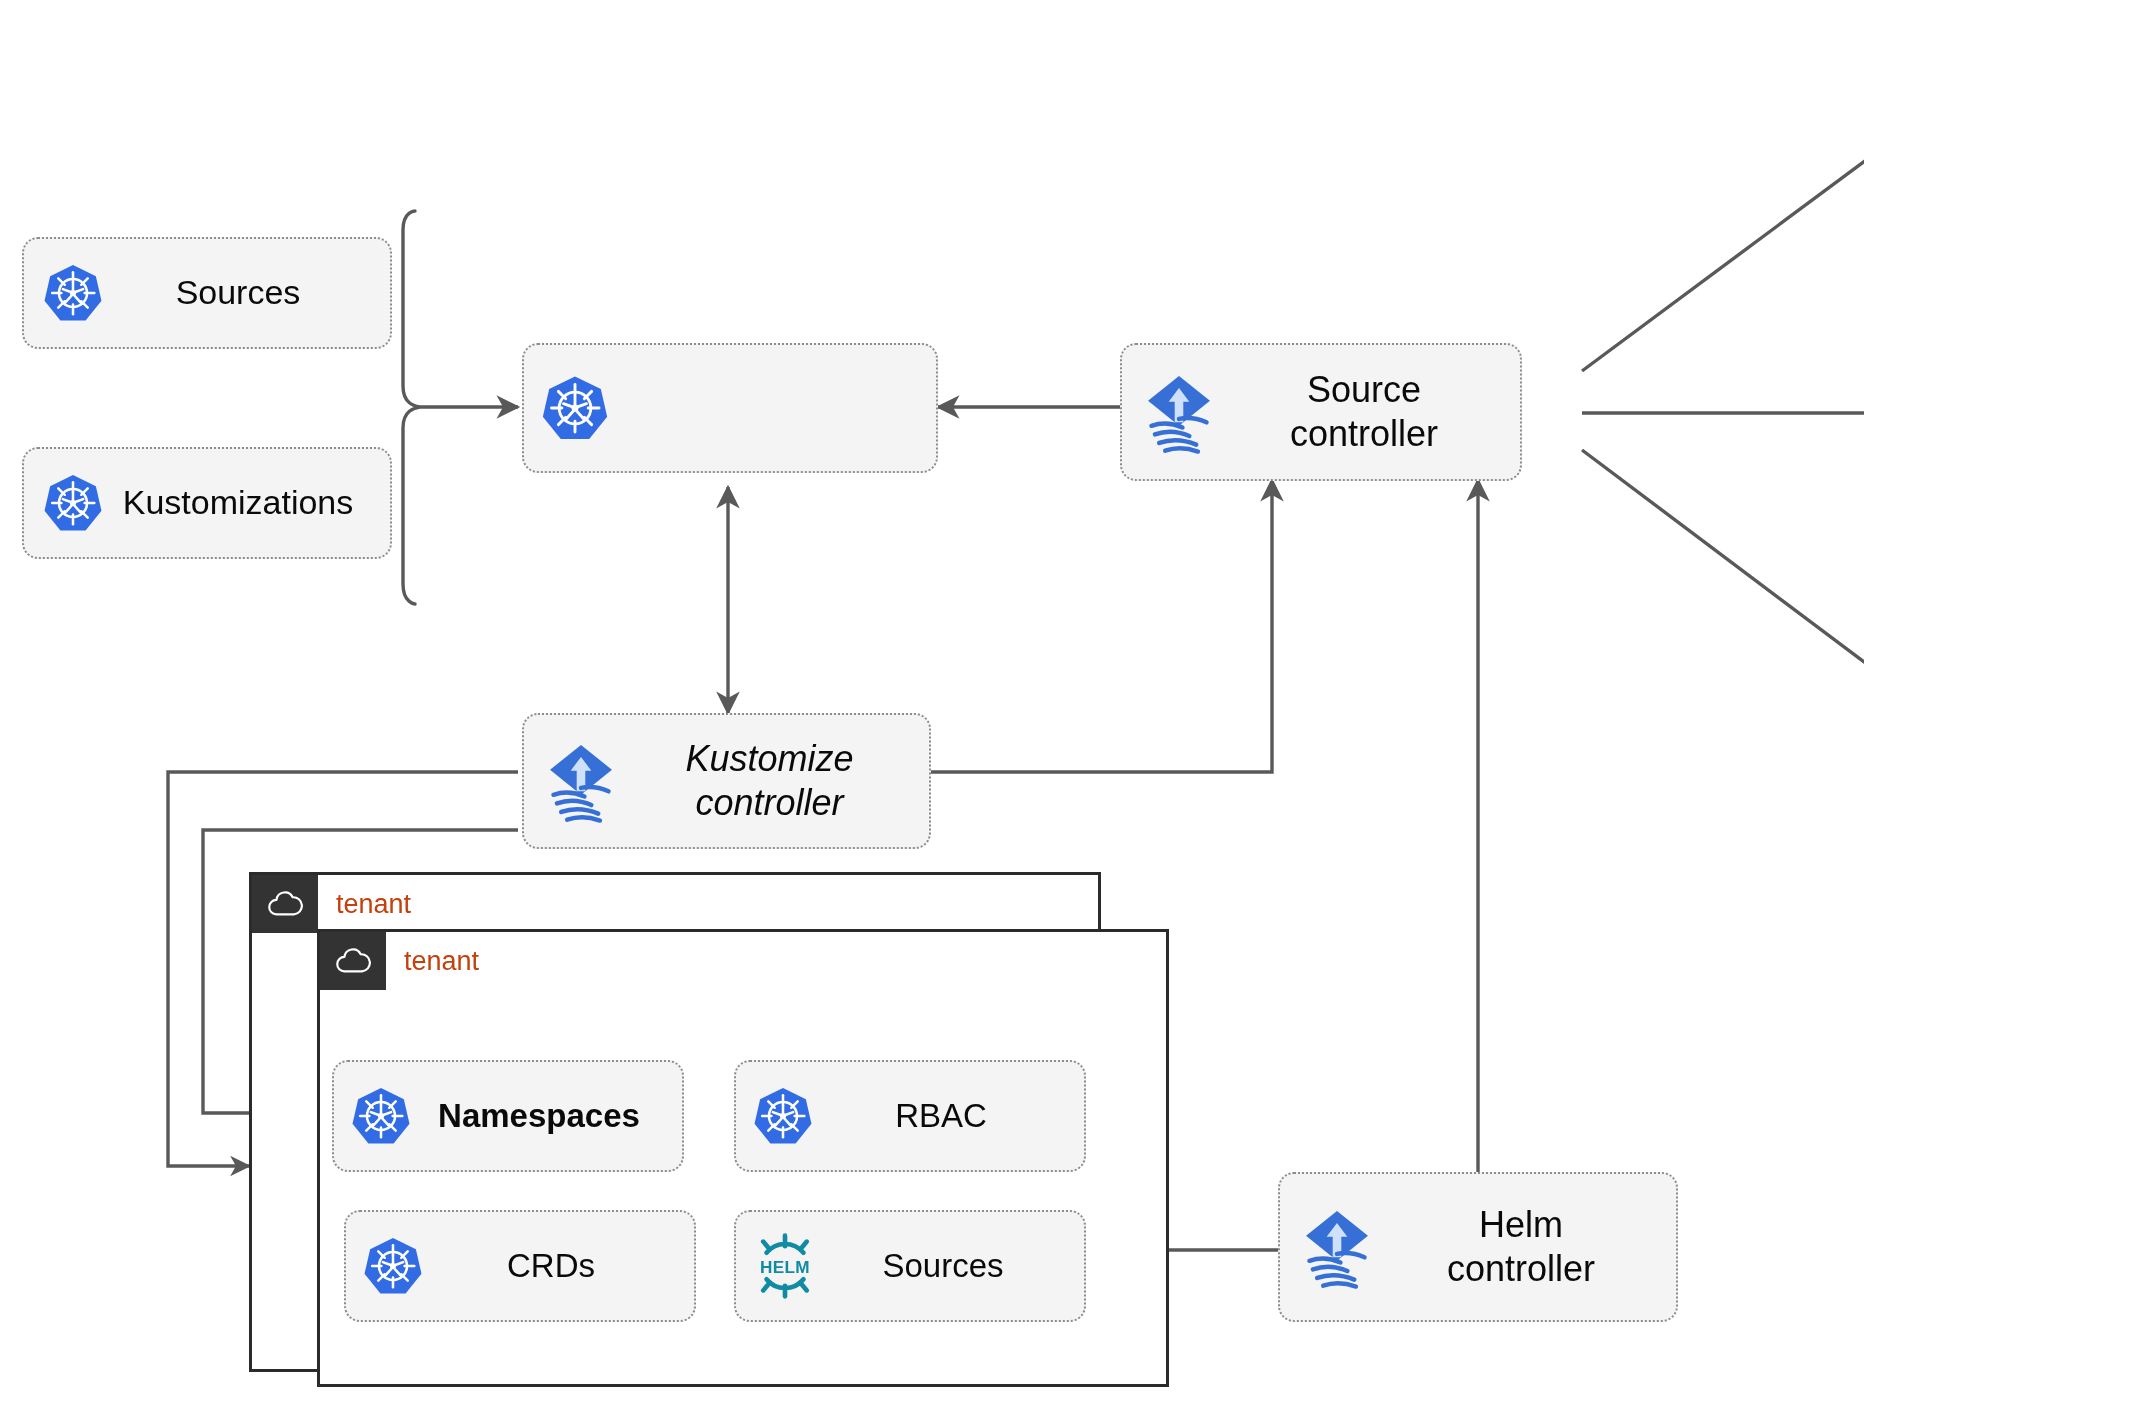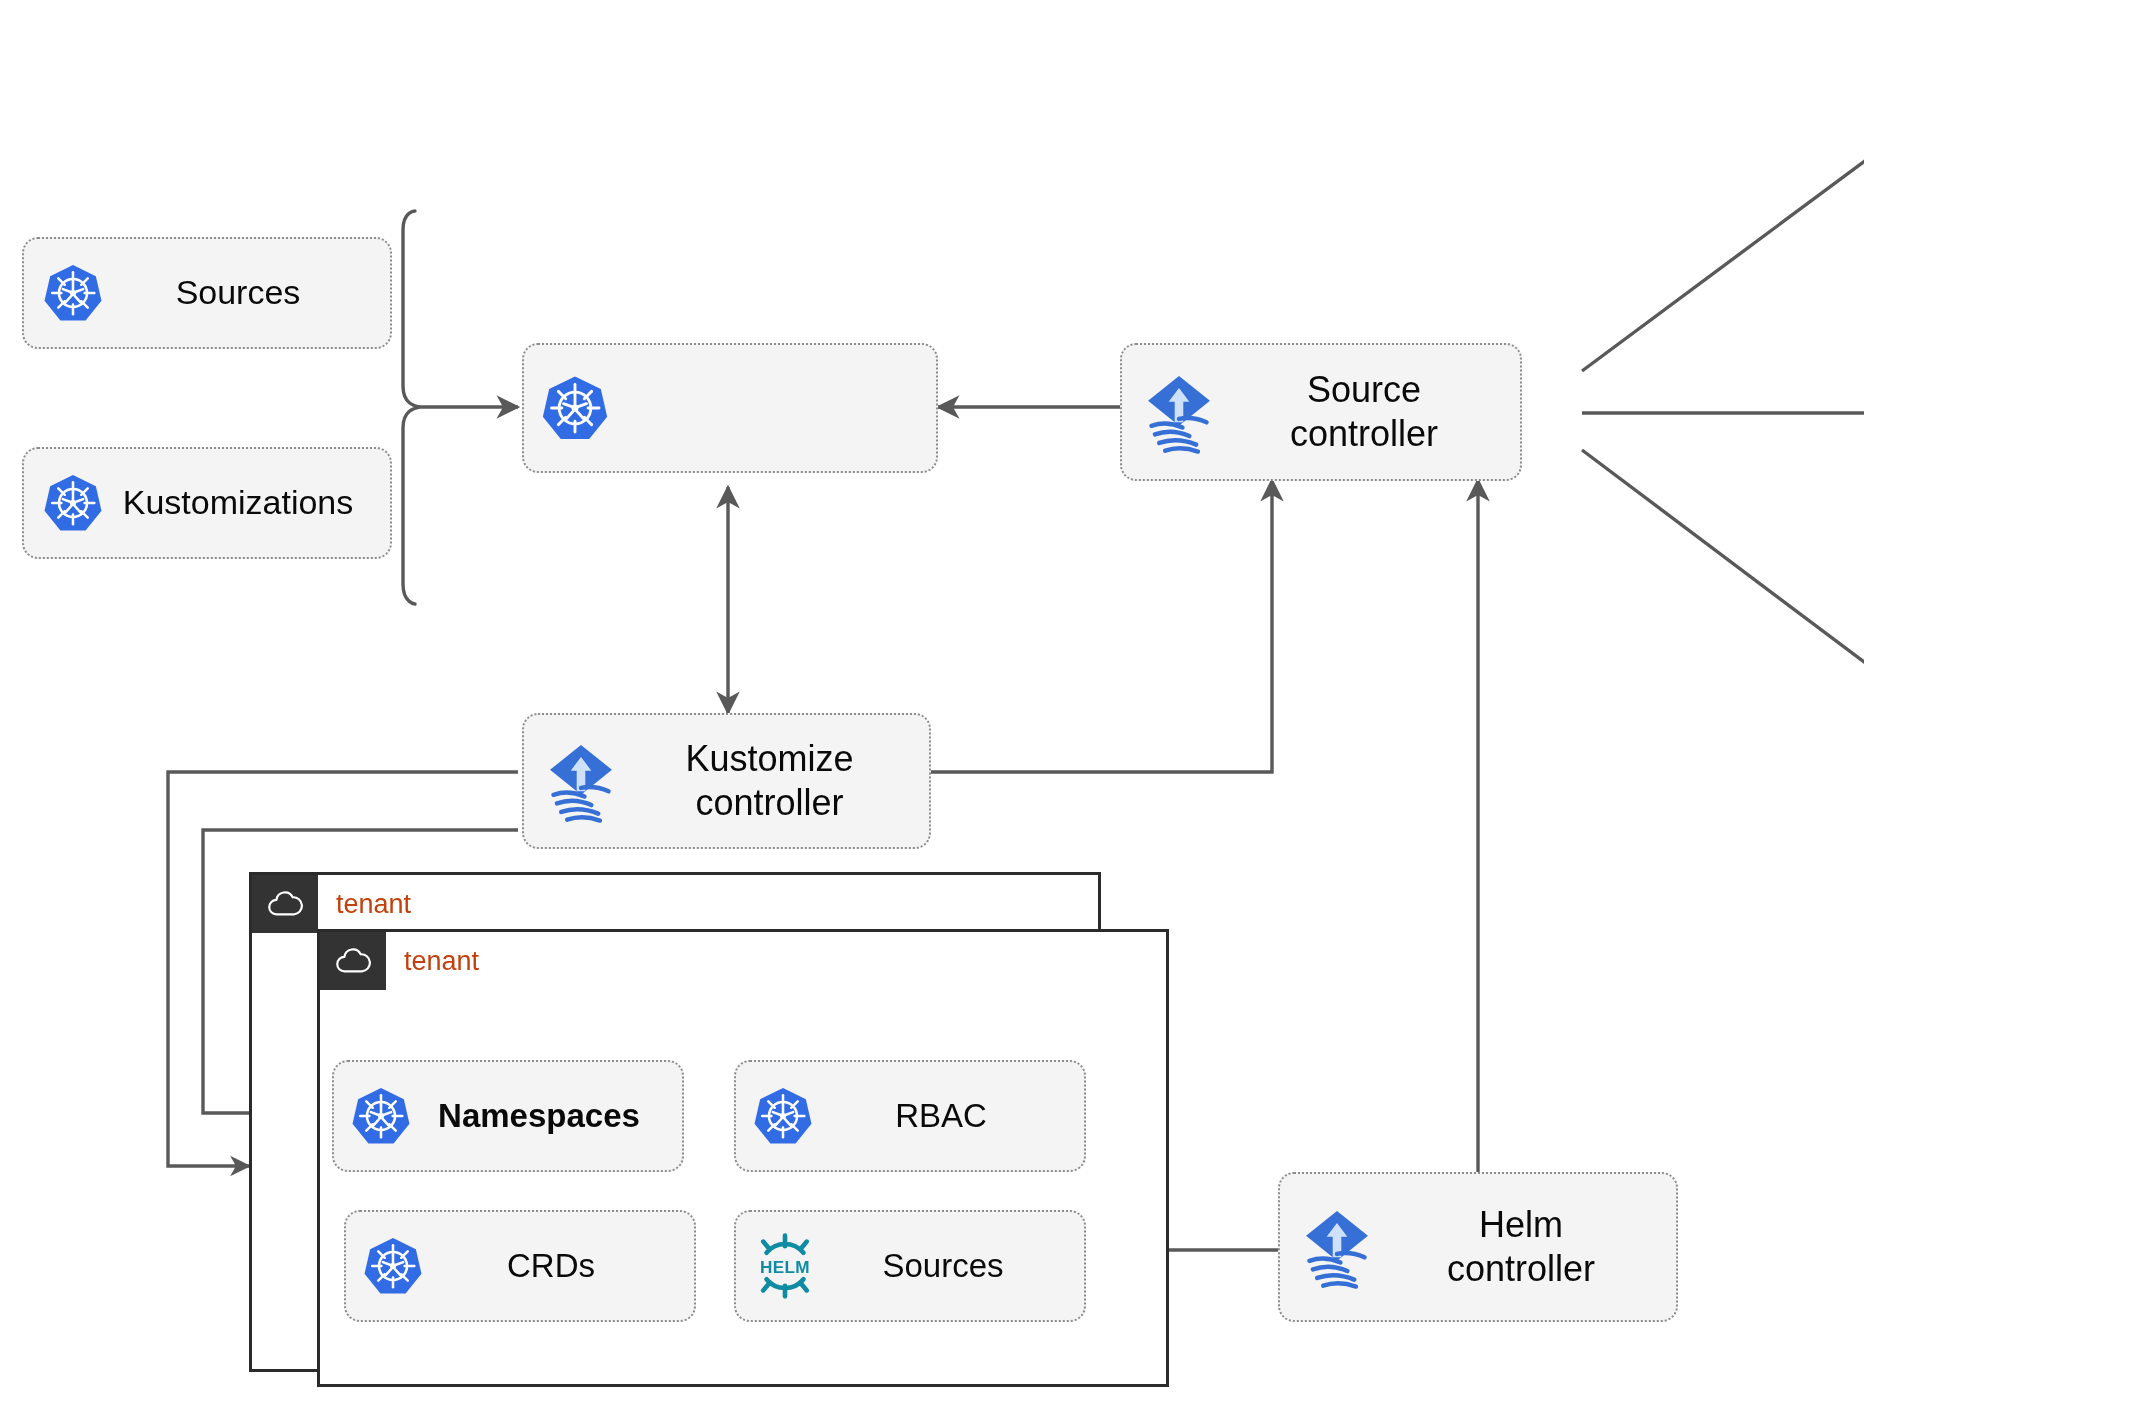--- a/index.html
+++ b/index.html
@@ -204,21 +204,21 @@
         <path d="M50 22 L62 38 L55 38 L55 62 L45 62 L45 38 L38 38 Z" fill="#cfe0fb"></path>
         <g stroke="#3670d6" stroke-width="5.2" stroke-linecap="round" fill="none">
           <path d="M18 66 Q36 60 54 68"></path>
           <path d="M22 76 Q42 69 62 78"></path>
           <path d="M27 86 Q48 79 70 88"></path>
           <path d="M34 95 Q52 89 72 96"></path>
           <path d="M50 58 Q66 55 82 62"></path>
         </g>
       </svg>
     </span>
-    <span class="lbl" style="font-size:36px;">Kustomize
+    <span class="lbl" style="font-size:36px;font-style:italic;">Kustomize
 controller</span>
   </div>
 
   <div class="node" style="left:1278px;top:1172px;width:400px;height:150px;padding:0 14px;">
     <span class="ico">
       <svg width="86" height="86" viewBox="0 0 100 100">
         <path d="M50 8 L86 37 L50 66 L14 37 Z" fill="#3670d6"></path>
         <path d="M50 22 L62 38 L55 38 L55 62 L45 62 L45 38 L38 38 Z" fill="#cfe0fb"></path>
         <g stroke="#3670d6" stroke-width="5.2" stroke-linecap="round" fill="none">
           <path d="M18 66 Q36 60 54 68"></path>

